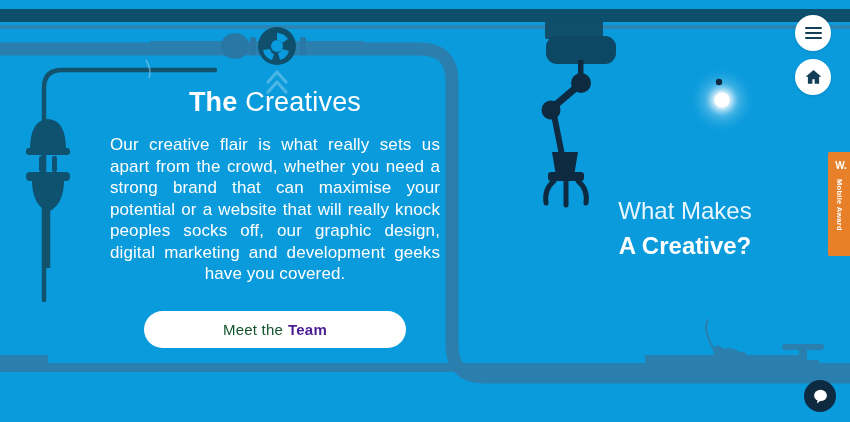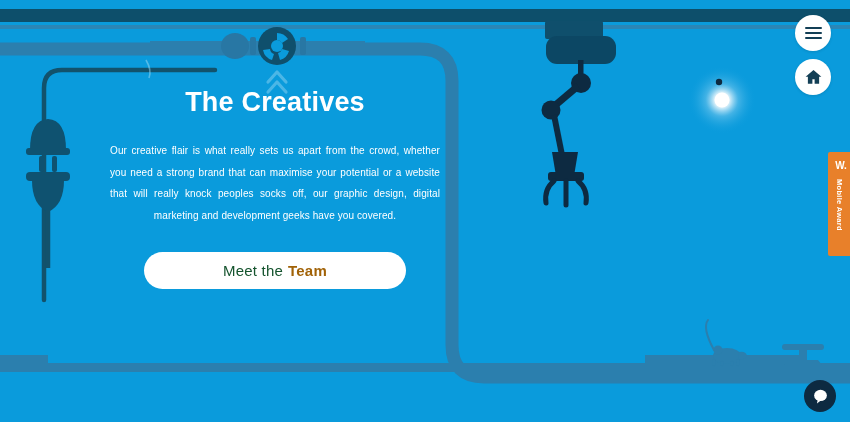--- a/index.html
+++ b/index.html
@@ -19,39 +19,39 @@
   
   .left-col {
     position:absolute; left:110px; top:86px; width:330px;
     text-align:center; z-index:5;
   }
   .heading-main {
     font-size:27px; line-height:32px; color:#ffffff;
     letter-spacing:.2px; white-space:nowrap;
   }
   .heading-main .thin { font-weight:700; }
-  .heading-main .bold { font-weight:700; }
+  .heading-main .bold { font-weight:400; }
 
   .body-copy {
-    margin-top:22px; color:#ffffff; font-size:10px;
+    margin-top:16px; color:#ffffff; font-size:17px;
     line-height:21.5px; text-align:justify; text-align-last:center;
     font-weight:400; letter-spacing:.1px;
   }
   .body-copy p + p { margin-top:19px; }
 
   .cta-wrap { margin-top:26px; display:flex; justify-content:center; }
   .cta-btn {
     display:inline-flex; align-items:center; justify-content:center;
     width:262px; height:37px; border-radius:19px;
     background:#ffffff; border:none; cursor:pointer;
     font-family:"Liberation Sans", sans-serif;
     font-size:15px; color:#2a5f78; letter-spacing:.2px;
   }
   .cta-btn .thin { font-weight:300; color:#14532d; }
-  .cta-btn .bold { font-weight:700; color:#a16207; margin-left:5px; }
+  .cta-btn .bold { font-weight:700; color:#4c1d95; margin-left:5px; }
 
   
   .right-col {
     position:absolute; left:560px; top:196px; width:250px;
     text-align:center; z-index:5; color:#ffffff;
   }
   .right-col .line1 { font-size:24px; line-height:30px; font-weight:300; color:#eaf6fd; }
   .right-col .line2 { font-size:24px; line-height:32px; font-weight:700; margin-top:4px; }
 
   
@@ -219,20 +219,24 @@
     </div>
 
     <div class="cta-wrap">
       <button class="cta-btn">
         <span class="thin">Meet the</span>
           <span class="bold">Team</span>
       </button>
     </div>
   </div>
 
+  <div class="right-col">
+    <div class="line1">What Makes</div>
+    <div class="line2">A Creative?</div>
+  </div>
 
   <button class="round-btn" id="menu-btn">
     <span class="burger">
       <i></i>
         <i></i>
         <i></i>
     </span>
   </button>
 
   <button class="round-btn" id="home-btn">

